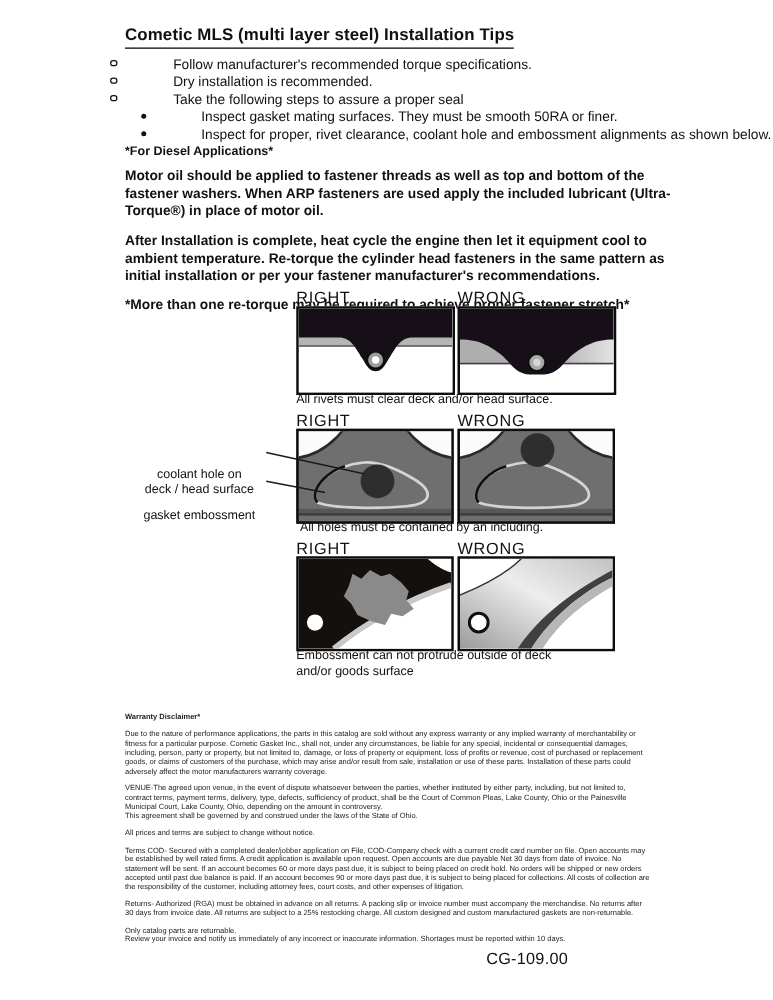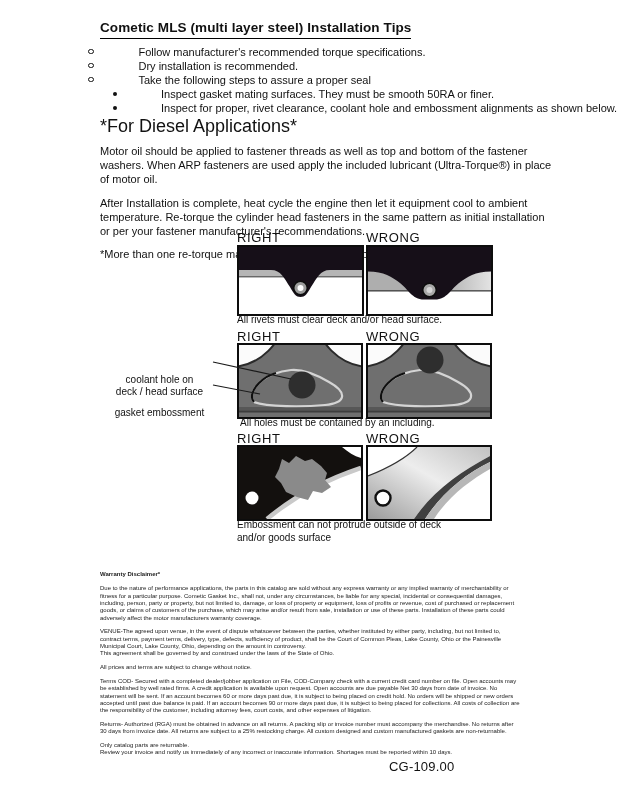--- a/index.html
+++ b/index.html
@@ -16,22 +16,22 @@
   
   .bullets{left:88px;top:45px;font-size:11px;line-height:14px;}
   .b-row{display:flex;align-items:baseline;gap:40px;}
   .o-dot{display:inline-block;width:3.5px;height:3.5px;border:1px solid #111;border-radius:50%;
     margin-right:5px;flex:0 0 auto;position:relative;top:-2px;}
   .f-dot{display:inline-block;width:4px;height:4px;background:#111;border-radius:50%;
     margin-right:4px;flex:0 0 auto;position:relative;top:-2px;}
   .sub{padding-left:25px;}
   
   .diesel{left:100px;top:116px;width:452px;}
-  .diesel h2{font-size:18px;font-weight:normal;margin:0 0 7px 0;}
-  .diesel p{font-size:11px;line-height:14.2px;margin:0 0 9px 0;}
+  .diesel h2{font-size:10px;font-weight:bold;margin:0 0 7px 0;}
+  .diesel p{font-size:11px;line-height:14.2px;margin:0 0 9px 0;font-weight:bold;}
   
   .dlabel{font-size:13px;letter-spacing:.6px;text-align:left;width:123px;}
   .panel{width:123px;height:67px;border:2px solid #0d0d0d;box-sizing:content-box;line-height:0;background:#fff;}
   .panel2{width:122px;height:72px;border:2px solid #0d0d0d;line-height:0;background:#6f6f6f;}
   .panel svg,.panel2 svg{width:100%;height:100%;display:block;}
   .caption{font-size:10px;line-height:12.5px;}
   .sidelabel{font-size:10px;line-height:11.5px;text-align:center;width:103px;margin-top:28px;}
   .leader{pointer-events:none;z-index:6;}
   
   .disclaimer{left:100px;top:571px;width:421px;font-size:6px;line-height:1.22;color:#222;}

